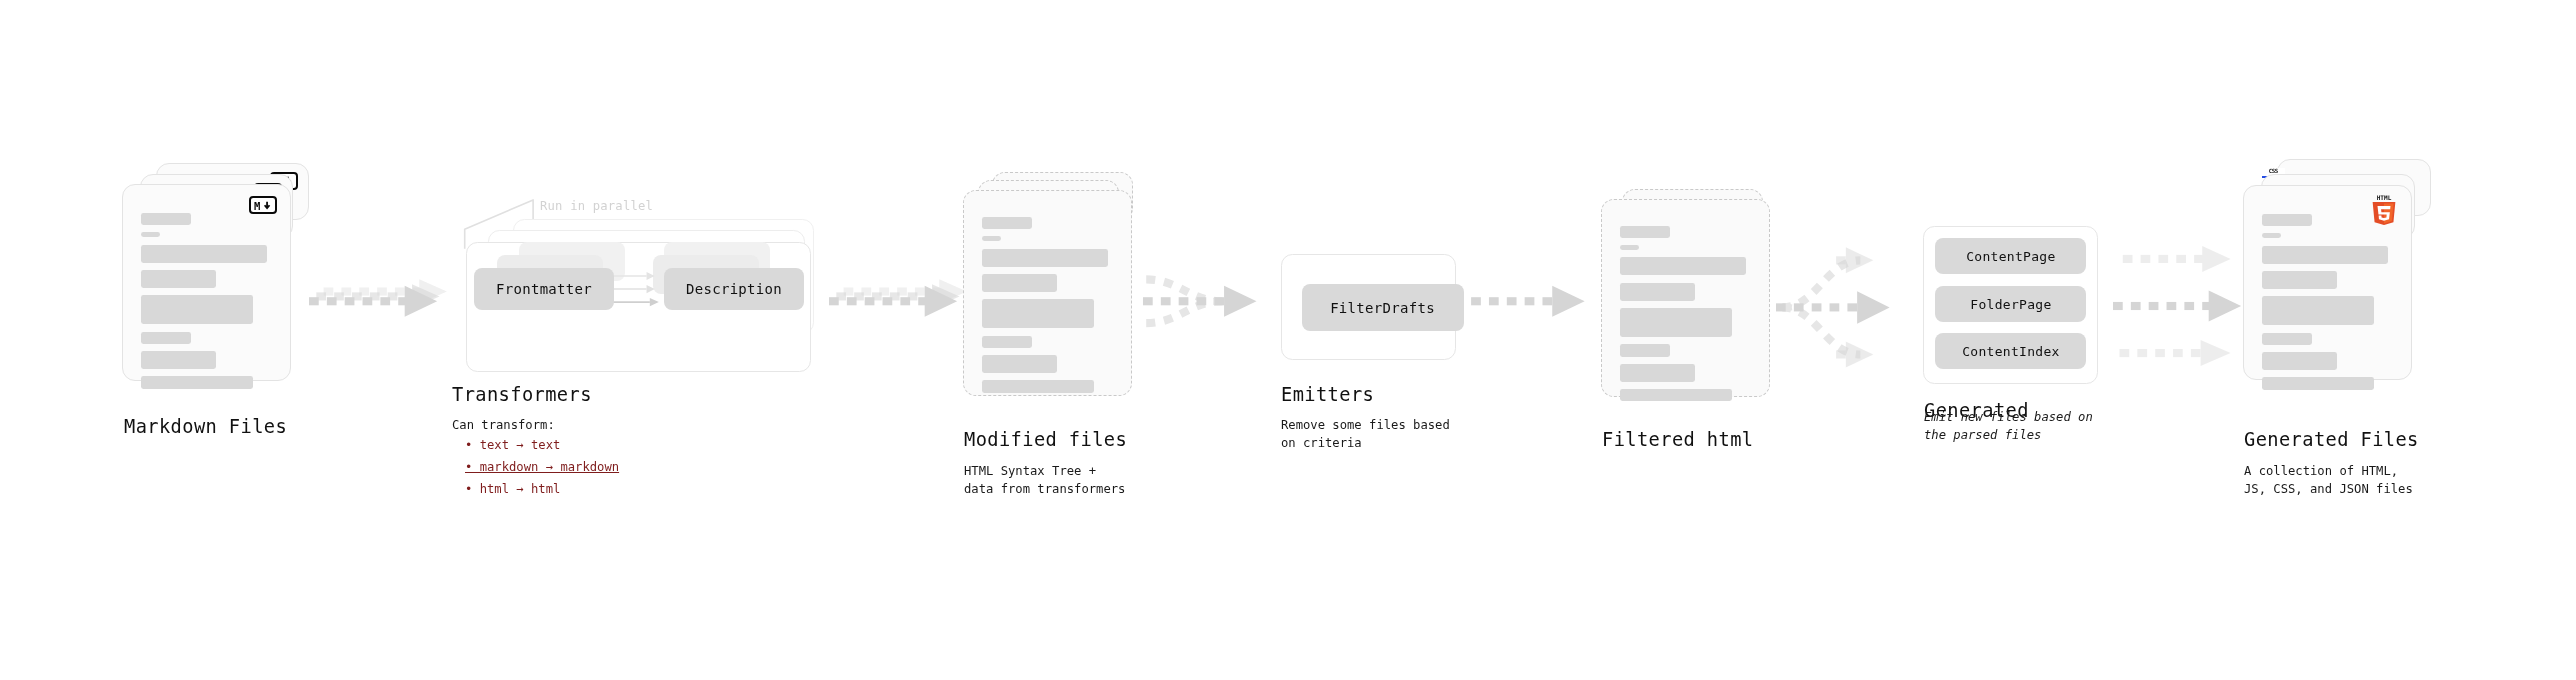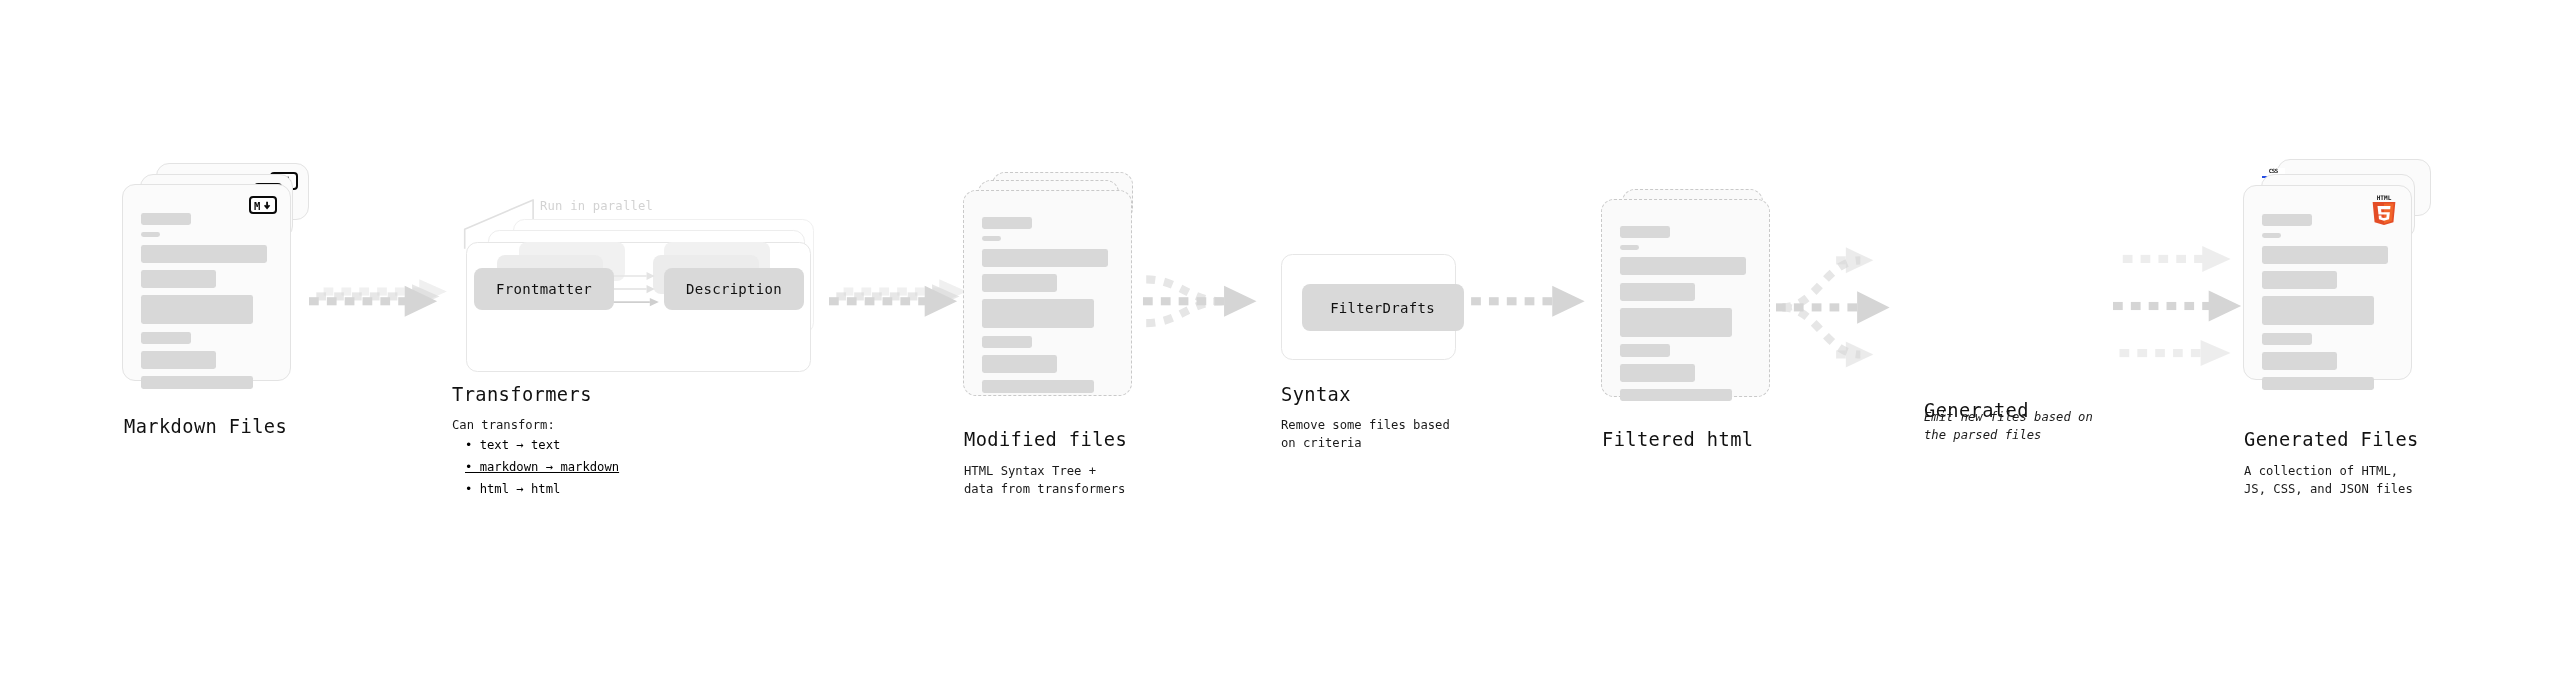--- a/index.html
+++ b/index.html
@@ -110,21 +110,21 @@
   .note {
     position: absolute;
     font-size: 12.2px;
     color: #d2d2d2;
     white-space: nowrap;
     letter-spacing: 0.2px;
   }
   .bullets {
     position: absolute;
     font-size: 12.2px;
-    color: #000000;
+    color: #7f1d1d;
     line-height: 18.7px;
     white-space: pre;
   }
   .arrowsvg { position: absolute; overflow: visible; }
 </style>
 </head>
 <body>
 
 <div id="stage">
 
@@ -303,21 +303,21 @@
       <rect x="94" y="36" width="12" height="10"></rect>
       <polygon points="106,22 146,41 106,60"></polygon>
     </g>
   </svg>
 
   <div class="groupcard" style="left:1281px; top:254px; width:175px; height:106px;">
     <div class="chip" style="left:19.5px; top:29px; width:162px; height:47px;">
       <span>FilterDrafts</span>
     </div>
   </div>
-  <div class="title" style="left:1281px; top:384px;">Syntax</div>
+  <div class="title" style="left:1281px; top:384px;">Emitters</div>
   <div class="subtitle" style="left:1281px; top:416px;">Remove some files based
 on criteria</div>
 
   <svg class="arrowsvg" style="left:1471px; top:268px;" width="130" height="73" viewBox="0 0 160 90">
     <g fill="#d5d5d5">
       <rect x="0" y="36" width="12" height="10"></rect>
         <rect x="22" y="36" width="12" height="10"></rect>
       <rect x="44" y="36" width="12" height="10"></rect>
         <rect x="66" y="36" width="12" height="10"></rect>
       <rect x="88" y="36" width="12" height="10"></rect>
@@ -356,20 +356,31 @@
     <g fill="#d5d5d5">
       <rect x="0" y="73" width="12" height="10"></rect>
         <rect x="22" y="73" width="12" height="10"></rect>
       <rect x="44" y="73" width="12" height="10"></rect>
         <rect x="66" y="73" width="12" height="10"></rect>
       <rect x="88" y="73" width="12" height="10"></rect>
       <polygon points="100,58 140,78 100,98"></polygon>
     </g>
   </svg>
 
+  <div class="groupcard" style="left:1923px; top:226px; width:175px; height:158px;">
+    <div class="chip" style="left:11.4px; top:11.4px; width:151px; height:36px; font-size:13px;">
+      <span>ContentPage</span>
+    </div>
+    <div class="chip" style="left:11.4px; top:59px; width:151px; height:36px; font-size:13px;">
+      <span>FolderPage</span>
+    </div>
+    <div class="chip" style="left:11.4px; top:106px; width:151px; height:36px; font-size:13px;">
+      <span>ContentIndex</span>
+    </div>
+  </div>
   <div class="title" style="left:1924px; top:400px;">Generated</div>
   <div class="subtitle" style="left:1924px; top:408px;font-style:italic;">Emit new files based on
 the parsed files</div>
 
   <svg class="arrowsvg" style="left:2113px; top:237px;" width="146" height="138" viewBox="0 0 180 170">
     <g fill="#d5d5d5" opacity="0.42">
       <rect x="12" y="22" width="12" height="10"></rect>
         <rect x="34" y="22" width="12" height="10"></rect>
       <rect x="56" y="22" width="12" height="10"></rect>
         <rect x="78" y="22" width="12" height="10"></rect>

